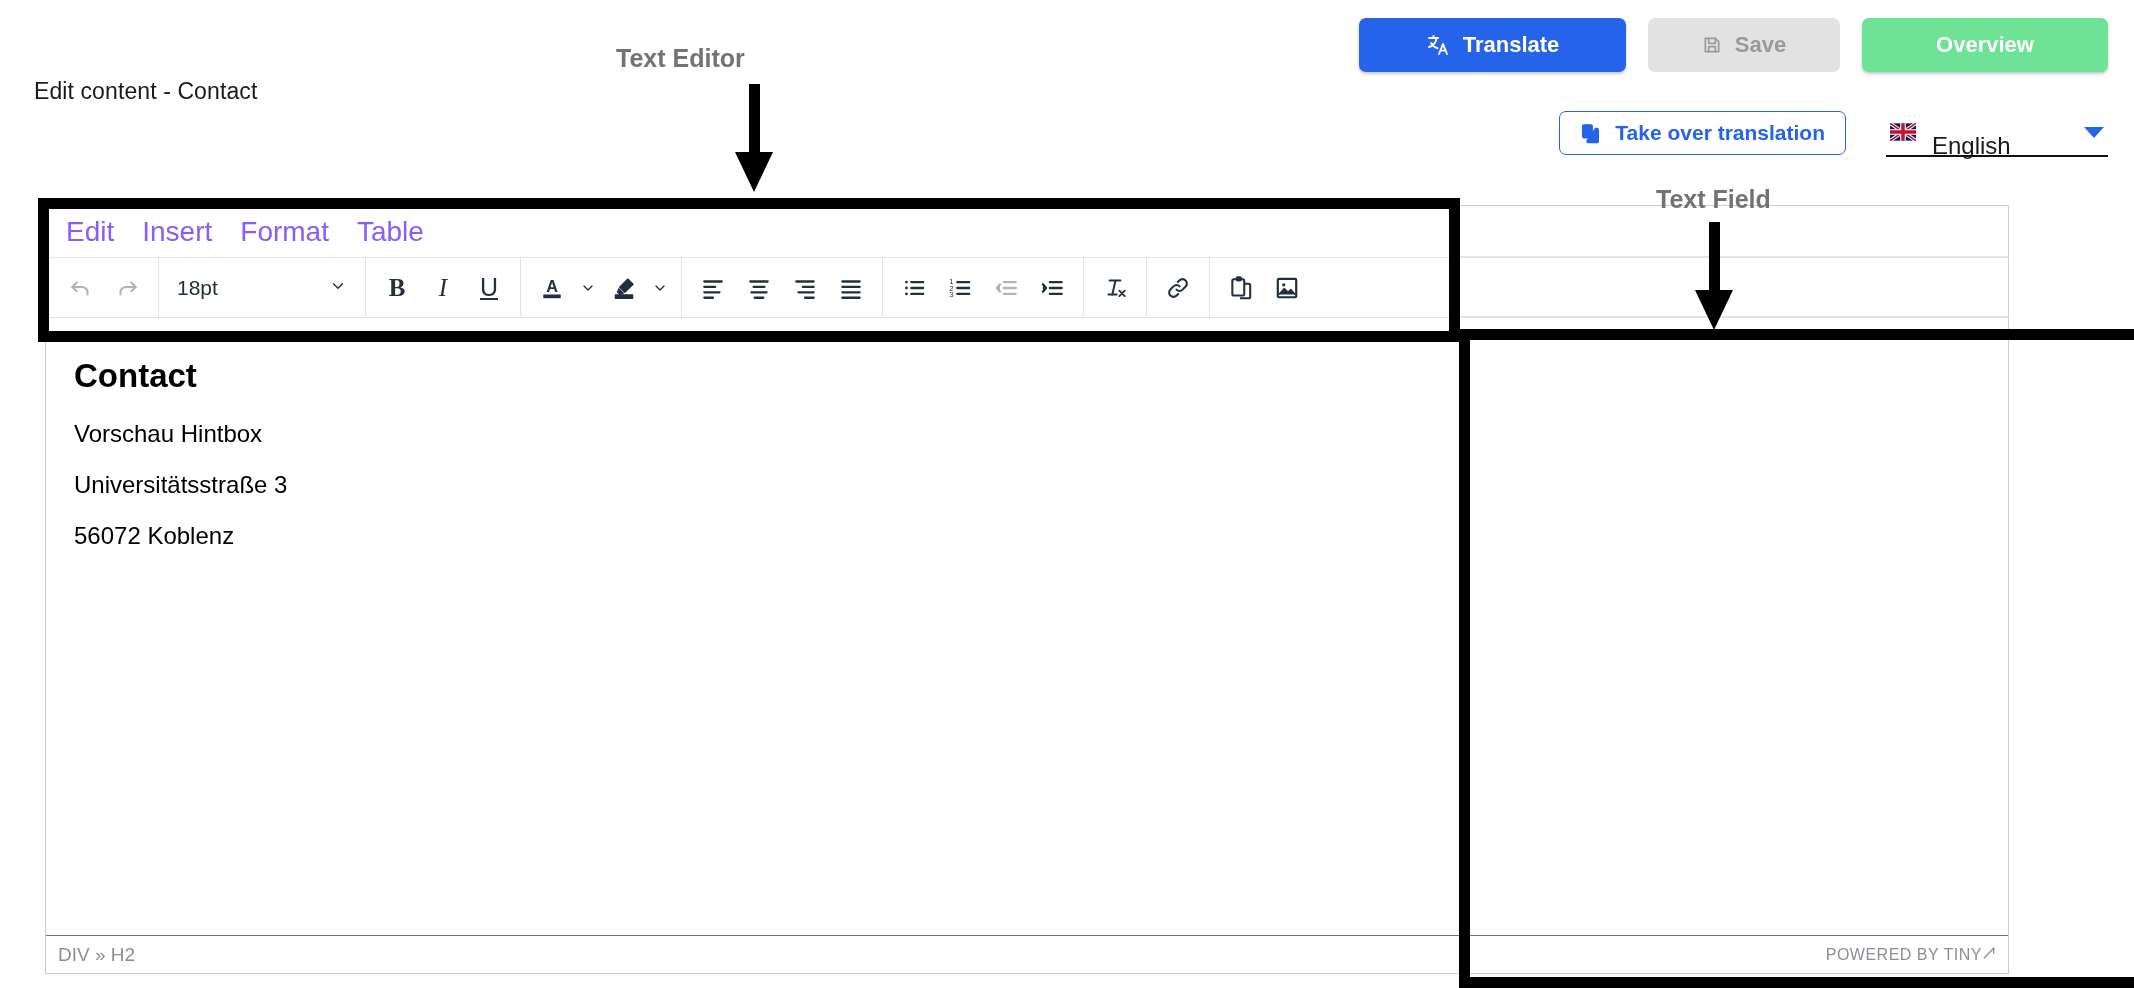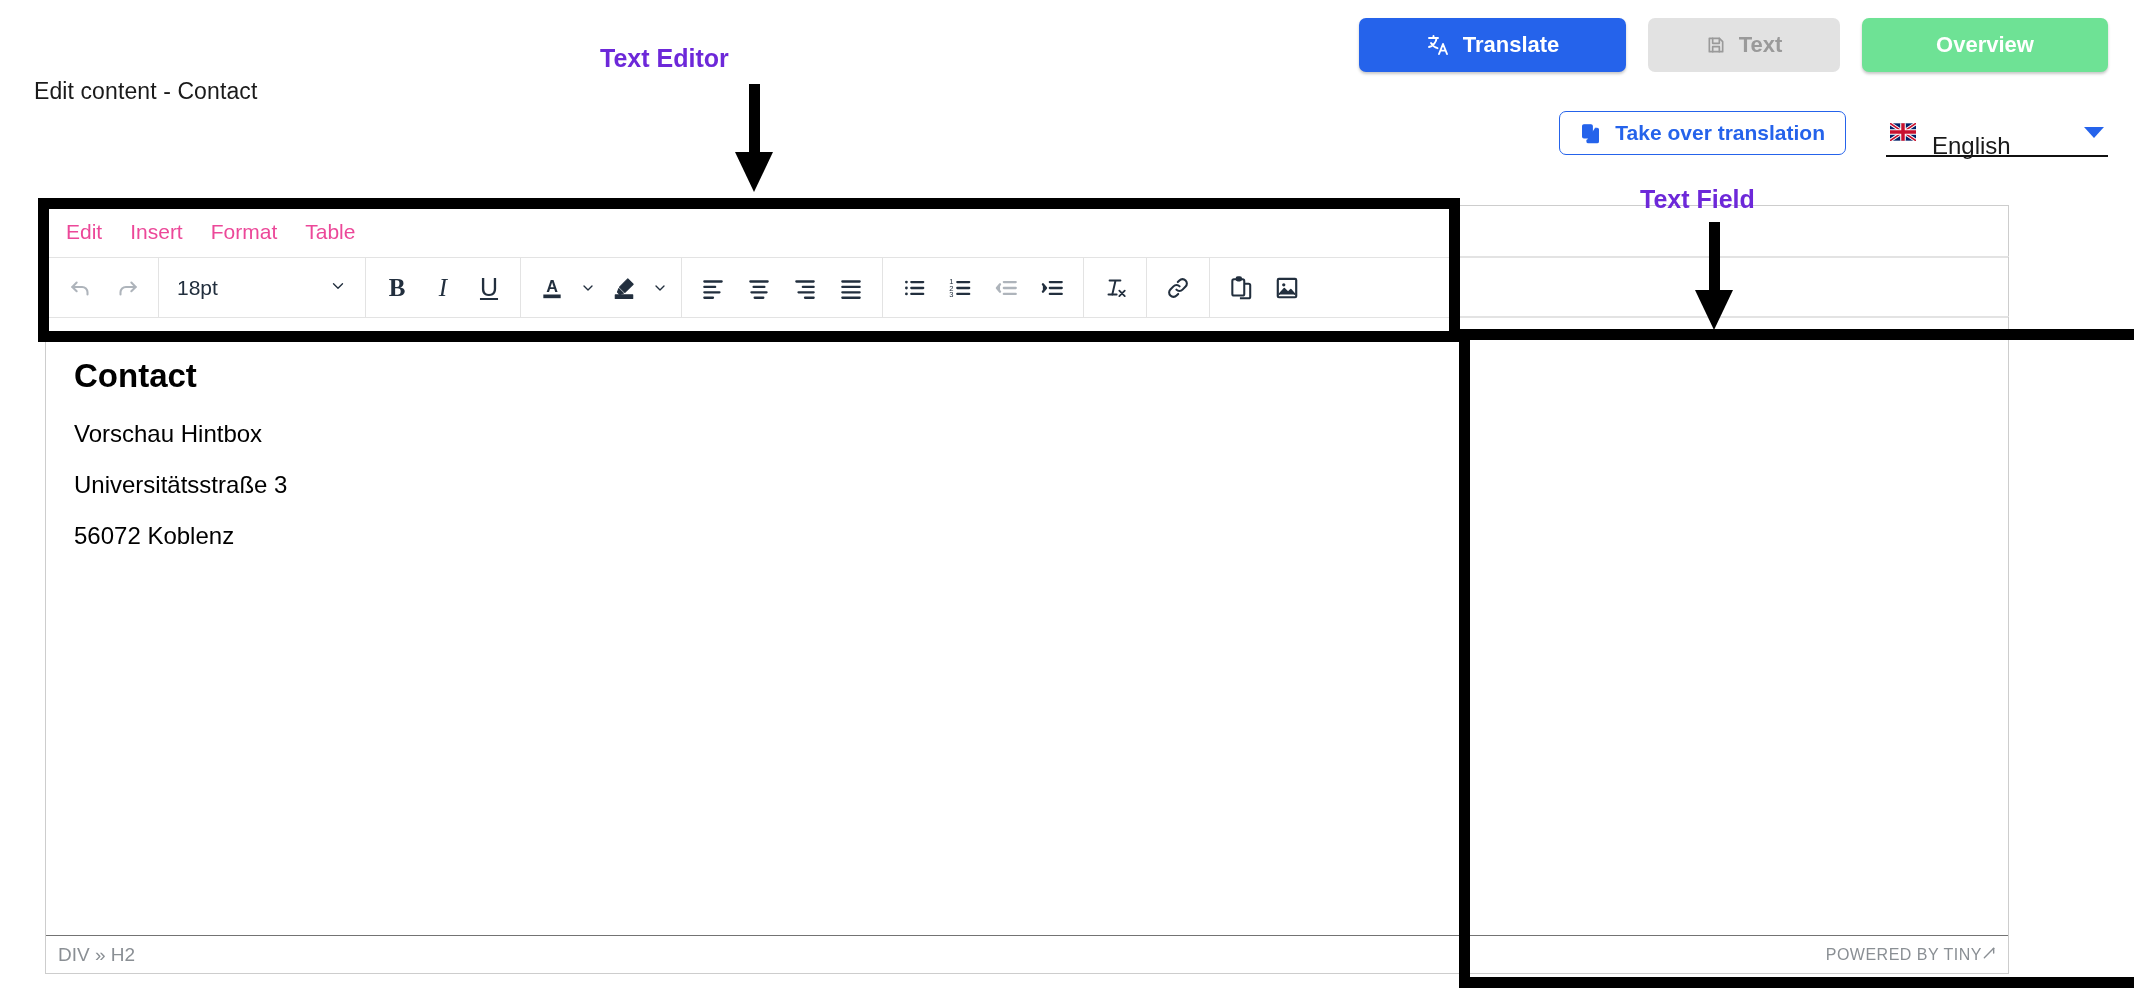--- a/index.html
+++ b/index.html
@@ -79,23 +79,24 @@
     border-right: 10px solid transparent;
     border-top: 11px solid #2563eb;
   }
   .flag { width: 26px; height: 18px; display:block; }
 
   
   .anno-label {
     position: absolute;
     font-size: 25px;
     font-weight: bold;
-    color: #6d28d9;
+    color: #737373;
     white-space: nowrap;
     z-index: 40;
+    margin-left: 16px;
   }
   .anno-arrow { position: absolute; z-index: 40; }
 
   
   .hl-box { position: absolute; border: 11px solid #000; z-index: 30; pointer-events: none; }
   #hl-editor { left: 38px; top: 198px; width: 1422px; height: 144px; }
   #hl-field  { left: 1459px; top: 329px; width: 675px; height: 659px; border-right: none; }
 
   
   .editor {
@@ -110,22 +111,22 @@
   }
   .menubar {
     height: 52px;
     display: flex;
     align-items: center;
     padding: 0 6px;
     border-bottom: 1px solid #e3e3e3;
     flex: 0 0 auto;
   }
   .menu-item {
-    font-size: 21px;
-    color: #ec4899;
+    font-size: 28px;
+    color: #8b5cf6;
     padding: 6px 14px;
     border-radius: 4px;
     cursor: pointer;
   }
 
   .toolbar {
     height: 60px;
     display: flex;
     align-items: center;
     border-bottom: 1px solid #e3e3e3;
@@ -205,21 +206,21 @@
     </button>
 
     <button class="btn btn-save">
       <span style="display:flex;align-items:center;">
         <svg width="20" height="20" viewBox="0 0 24 24" fill="none" stroke="#9a9a9a" stroke-width="2" stroke-linecap="round" stroke-linejoin="round">
           <path d="M4 4h12l4 4v12H4z"></path>
             <path d="M8 4v6h8V4"></path>
             <path d="M8 20v-6h8v6"></path>
         </svg>
       </span>
-      <span>Text</span>
+      <span>Save</span>
     </button>
 
     <button class="btn btn-overview">
       <span>Overview</span>
     </button>
   </div>
 
   <div class="row2">
     <button class="btn-takeover">
       <span style="display:flex;align-items:center;">

